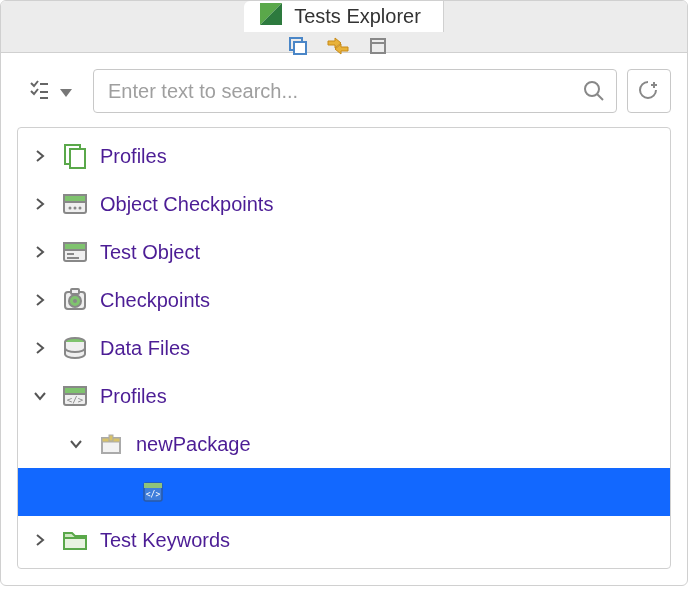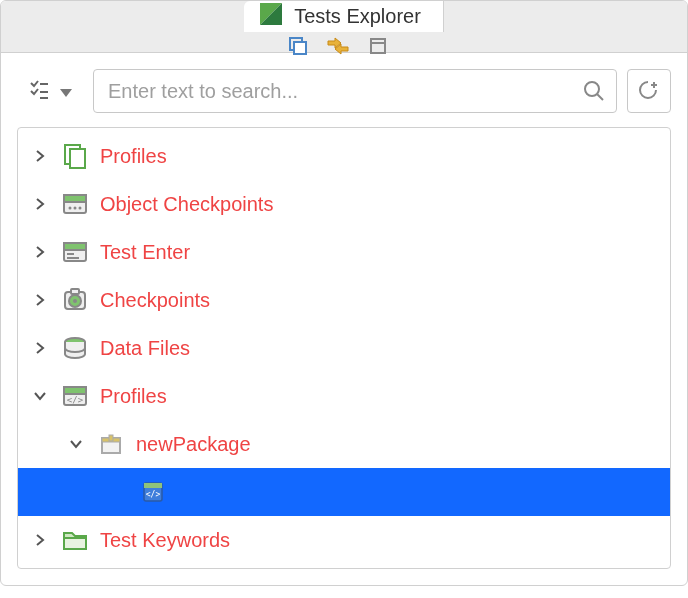--- a/index.html
+++ b/index.html
@@ -91,21 +91,21 @@
     border: 1px solid #d0d0d0;
     margin: 0 16px 16px 16px;
     border-radius: 4px;
     padding: 4px 0;
   }
   .tree-row {
     display: flex;
     align-items: center;
     height: 48px;
     font-size: 20px;
-    color: #ef4444;
+    color: #4c1d95;
     gap: 10px;
     padding-right: 10px;
     cursor: default;
   }
   .tree-row .chev { width: 20px; display:flex; justify-content:center; color:#555; flex-shrink:0; }
   .tree-row .node-icon { width: 30px; height:30px; display:flex; align-items:center; justify-content:center; flex-shrink:0; }
   .tree-row.selected {
     background: #1268ff;
     color: #fff;
   }
@@ -229,21 +229,21 @@
           </svg>
         </span>
       <span class="node-icon">
         <svg width="28" height="28" viewBox="0 0 28 28">
             <rect x="3" y="5" width="22" height="18" rx="2" fill="#efefef" stroke="#888" stroke-width="2"></rect>
             <rect x="3" y="5" width="22" height="7" fill="#7fc36e" stroke="#888" stroke-width="2"></rect>
             <rect x="6" y="15" width="7" height="2" fill="#888"></rect>
             <rect x="6" y="19" width="12" height="2" fill="#888"></rect>
           </svg>
       </span>
-      <span class="label">Test Enter</span>
+      <span class="label">Test Object</span>
     </div>
 
     <div class="tree-row indent0">
       <span class="chev">
           <svg width="10" height="14" viewBox="0 0 10 14">
             <polyline points="2,2 8,7 2,12" fill="none" stroke="currentColor" stroke-width="2"></polyline>
           </svg>
         </span>
       <span class="node-icon">
         <svg width="28" height="28" viewBox="0 0 28 28">

